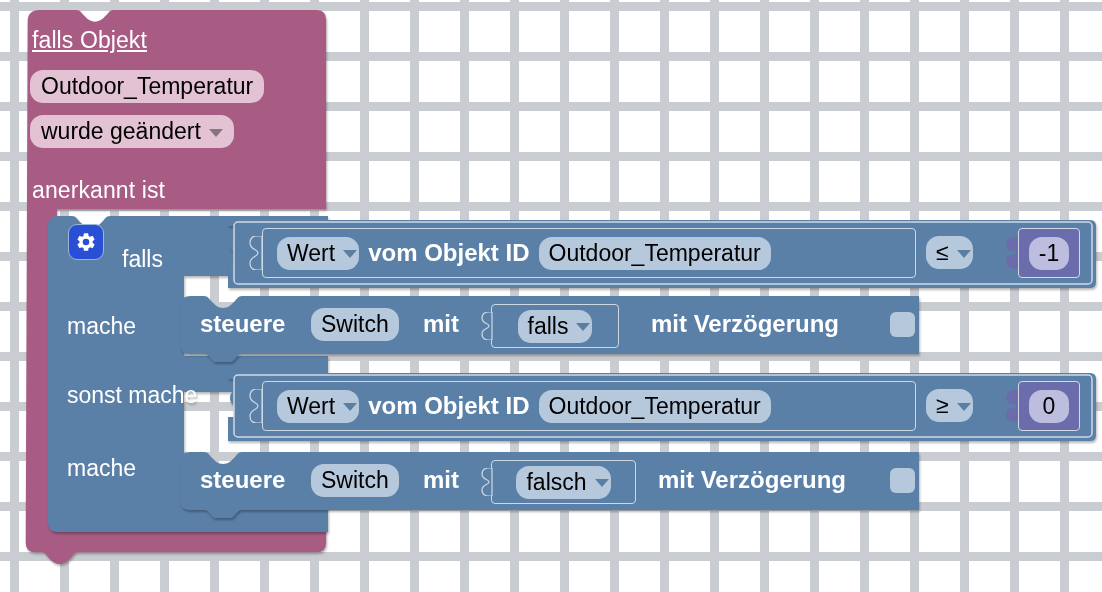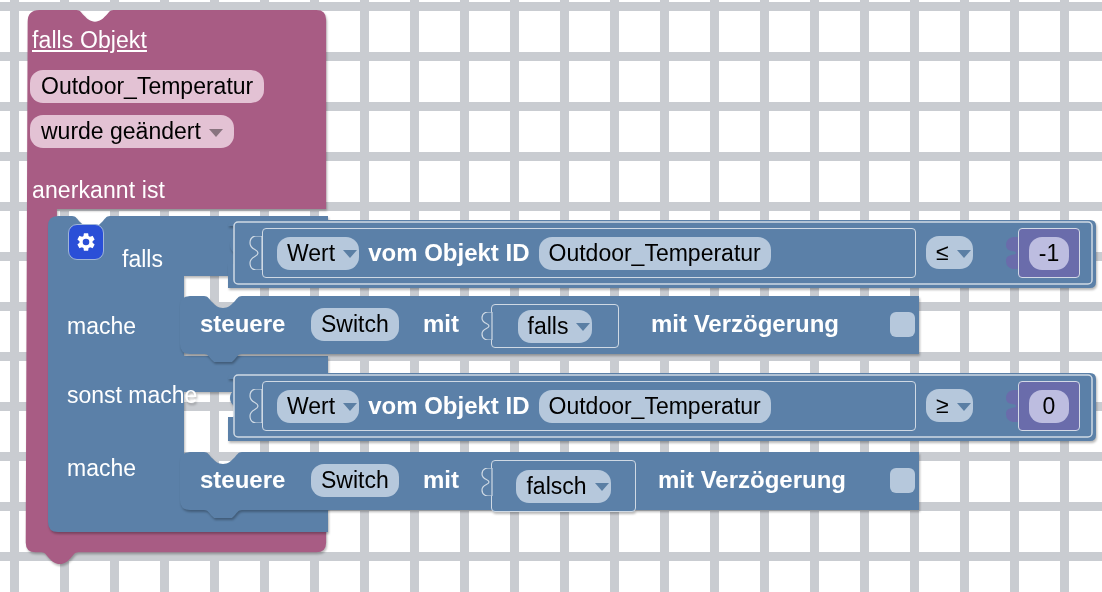--- a/index.html
+++ b/index.html
@@ -374,21 +374,21 @@
         M 0,10 Q 0,0 10,0
         L 24,0 c 4,0 5,3 8,6 c 3,3 6,6 11,6 c 5,0 8,-3 11,-6 c 3,-3 4,-6 8,-6
         L 739,0 L 739,58
         L 62,58 c -4,0 -5,3 -8,6 c -3,3 -6,6 -11,6 c -5,0 -8,-3 -11,-6 c -3,-3 -4,-6 -8,-6
         L 10,58 Q 0,58 0,48 Z" fill="#5b80a8"></path>
     </svg>
     <span class="white-txt" style="position:absolute;left:20px;top:14px;">steuere</span>
     <span class="blue-field" style="position:absolute;left:131px;top:12px;">Switch</span>
     <span class="white-txt" style="position:absolute;left:243px;top:14px;">mit</span>
 
-    <div class="bool-slot" style="left:311px; top:8px; width:145px; height:52px;">
+    <div class="bool-slot" style="left:311px; top:8px; width:145px; height:44px;">
       <span class="blue-field dropdown">
           <span>falsch</span>
           <i class="caret caret-dark"></i>
         </span>
     </div>
     <svg width="16" height="28" viewBox="0 0 16 28" style="position:absolute;left:300px;top:16px;">
       <path d="M 12,0 L 8,0 c 0,0 -6,0 -6,6 c 0,6 7,5 7,8 c 0,3 -7,2 -7,8 c 0,6 6,6 6,6 L 12,28 Z" fill="#5b80a8" stroke="#cfd9e4" stroke-width="1.2"></path>
     </svg>
 
     <span class="white-txt" style="position:absolute;left:478px;top:14px;">mit Verzögerung</span>

